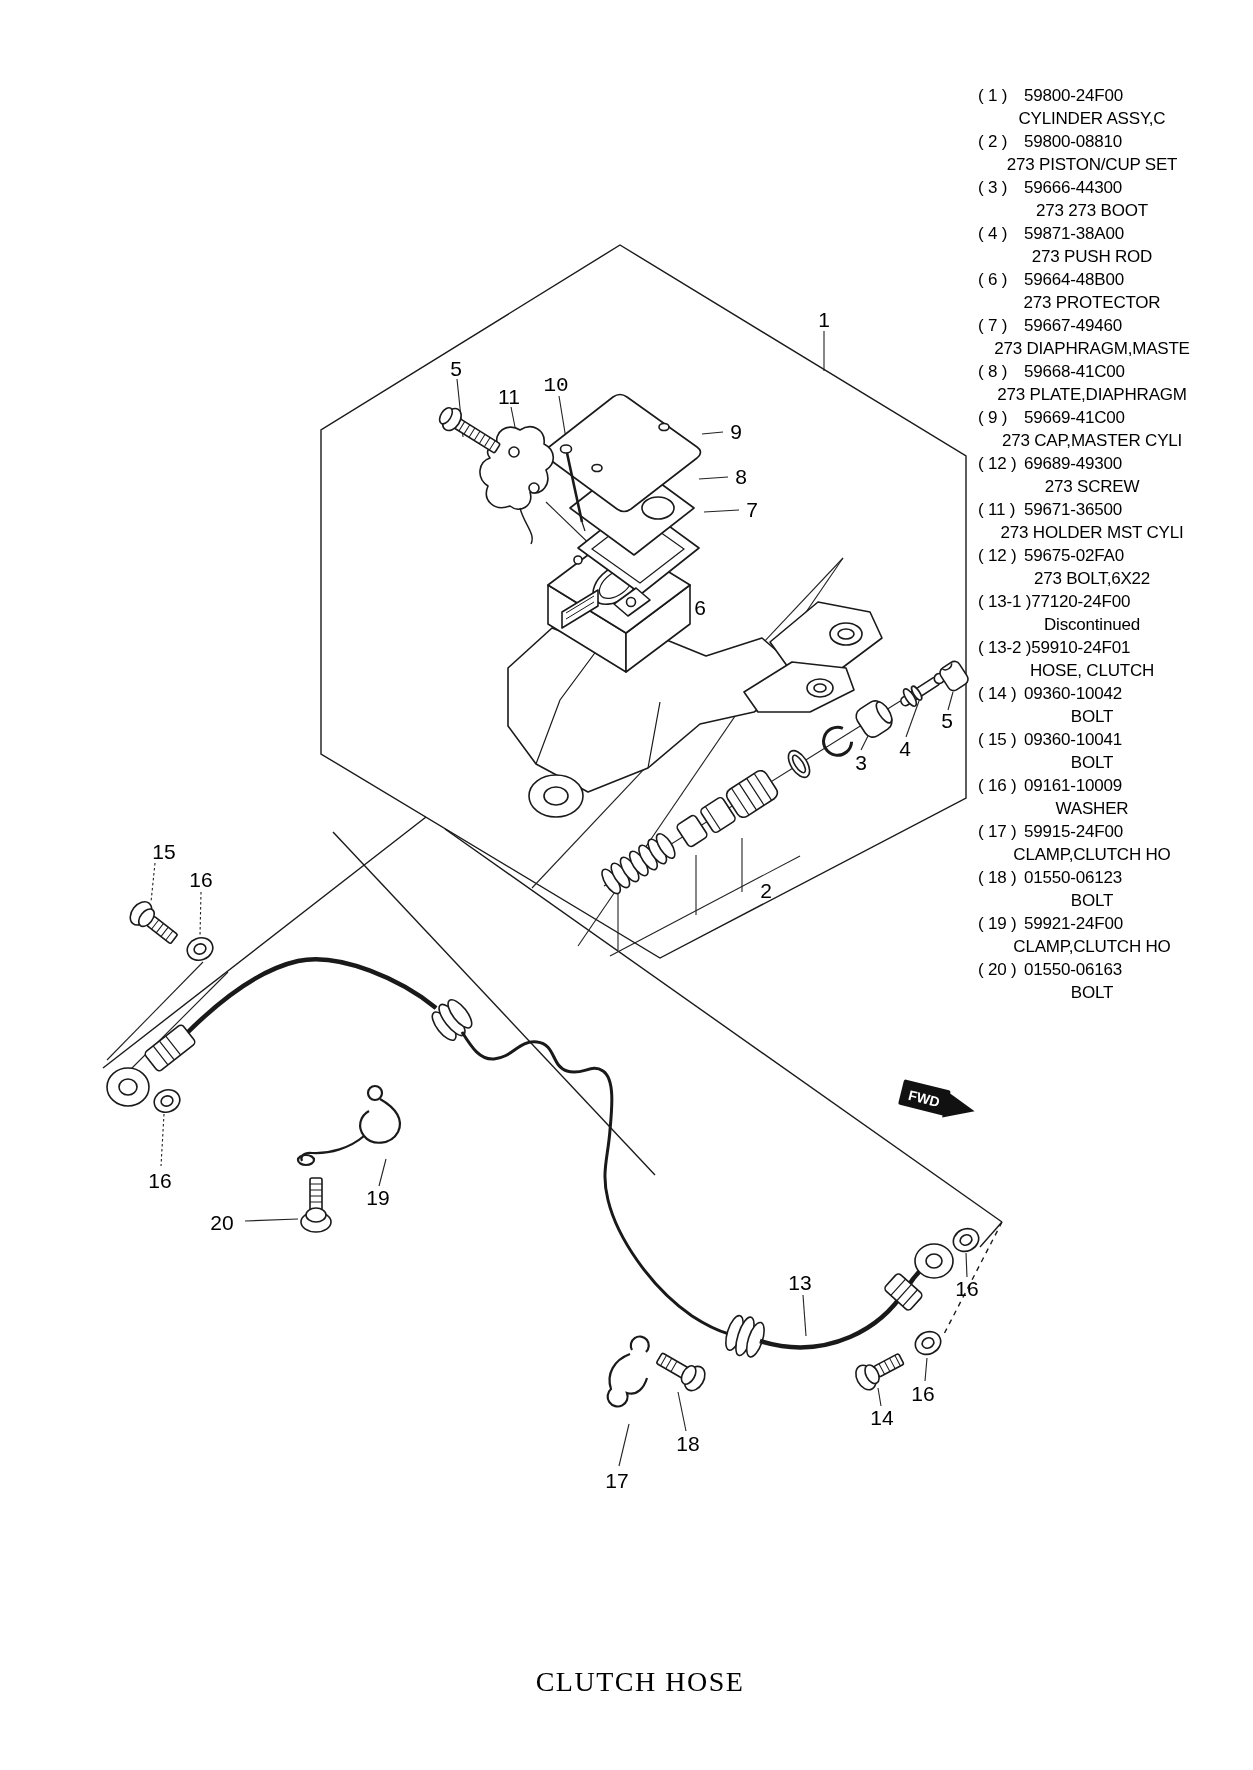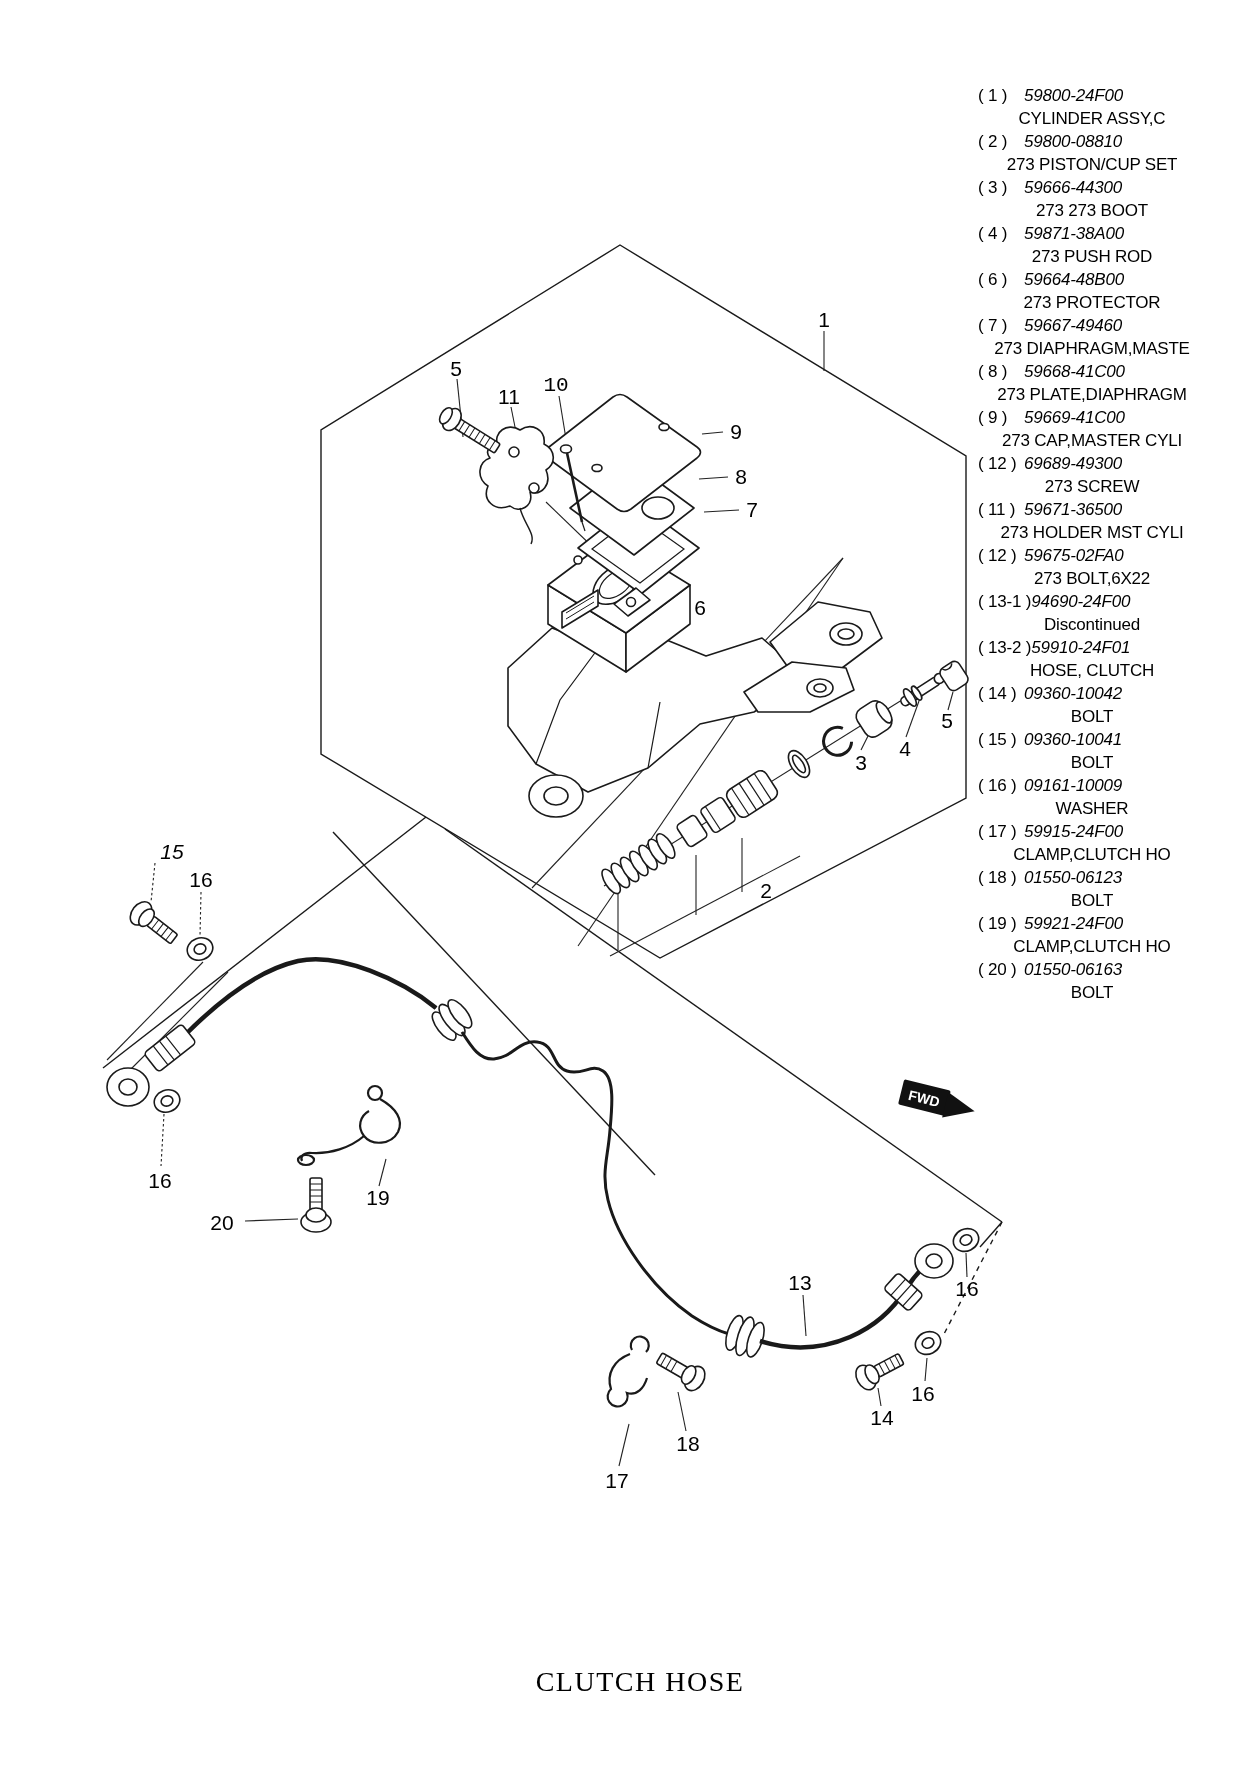--- a/index.html
+++ b/index.html
@@ -5,21 +5,21 @@
   html,body{margin:0;padding:0;background:#fff;}
   .page{position:relative;width:1253px;height:1770px;background:#fff;overflow:hidden;
         font-family:"Liberation Sans",sans-serif;color:#0f0f0f;}
   svg.diagram{position:absolute;left:0;top:0;}
   svg .ln{stroke:#1a1a1a;fill:none;}
   svg .part{stroke:#1a1a1a;fill:#ffffff;stroke-width:1.6;stroke-linejoin:round;stroke-linecap:round;}
   svg .thin{stroke:#222;stroke-width:1.1;fill:none;}
   #parts-list{position:absolute;left:978px;top:84px;width:215px;font-size:17px;line-height:23px;
               letter-spacing:-0.2px;white-space:nowrap;color:#000;}
   .entry .l1 .ref{display:inline-block;min-width:46px;}
-  .entry .l1 .num{display:inline-block;font-style:italic;}
+  .entry .l1 .num{display:inline-block;}
   .entry .l2{padding-left:13px;text-align:center;}
   .callout{position:absolute;transform:translate(-50%,-50%);font-size:21px;color:#000;line-height:1;}
   .page-title{position:absolute;left:0;top:1666px;width:1280px;text-align:center;
               font-family:"Liberation Serif",serif;font-size:28px;letter-spacing:1.5px;color:#000;}
 </style>
 </head>
 <body>
 
 <div class="page">
 
@@ -277,21 +277,21 @@
       <div class="callout" style="left: 947px; top: 720px;">5</div>
       <div class="callout" style="left: 700px; top: 607px;">6</div>
       <div class="callout" style="left: 752px; top: 509px;">7</div>
       <div class="callout" style="left: 741px; top: 476px;">8</div>
       <div class="callout" style="left: 736px; top: 431px;">9</div>
       <div class="callout" style="left: 556px; top: 385px; font-family: Liberation Mono, monospace;">10</div>
       <div class="callout" style="left: 509px; top: 396px;">11</div>
       <div class="callout" style="left: 456px; top: 368px;">5</div>
       <div class="callout" style="left: 800px; top: 1282px;">13</div>
       <div class="callout" style="left: 882px; top: 1417px;">14</div>
-      <div class="callout" style="left: 172px; top: 851px; font-style: italic;">15</div>
+      <div class="callout" style="left: 164px; top: 851px;">15</div>
       <div class="callout" style="left: 201px; top: 879px;">16</div>
       <div class="callout" style="left: 160px; top: 1180px;">16</div>
       <div class="callout" style="left: 967px; top: 1288px;">16</div>
       <div class="callout" style="left: 923px; top: 1393px;">16</div>
       <div class="callout" style="left: 617px; top: 1480px;">17</div>
       <div class="callout" style="left: 688px; top: 1443px;">18</div>
       <div class="callout" style="left: 378px; top: 1197px;">19</div>
       <div class="callout" style="left: 222px; top: 1222px;">20</div>
     </div>
 
@@ -334,21 +334,21 @@
       </div>
       <div class="entry">
         <div class="l1"><span class="ref">( 11 )</span><span class="num">59671-36500</span></div>
         <div class="l2">273 HOLDER MST CYLI</div>
       </div>
       <div class="entry">
         <div class="l1"><span class="ref">( 12 )</span><span class="num">59675-02FA0</span></div>
         <div class="l2">273 BOLT,6X22</div>
       </div>
       <div class="entry">
-        <div class="l1"><span class="ref">( 13-1 )</span><span class="num">94690-24F00</span></div>
+        <div class="l1"><span class="ref">( 13-1 )</span><span class="num">77120-24F00</span></div>
         <div class="l2">Discontinued</div>
       </div>
       <div class="entry">
         <div class="l1"><span class="ref">( 13-2 )</span><span class="num">59910-24F01</span></div>
         <div class="l2">HOSE, CLUTCH</div>
       </div>
       <div class="entry">
         <div class="l1"><span class="ref">( 14 )</span><span class="num">09360-10042</span></div>
         <div class="l2">BOLT</div>
       </div>

